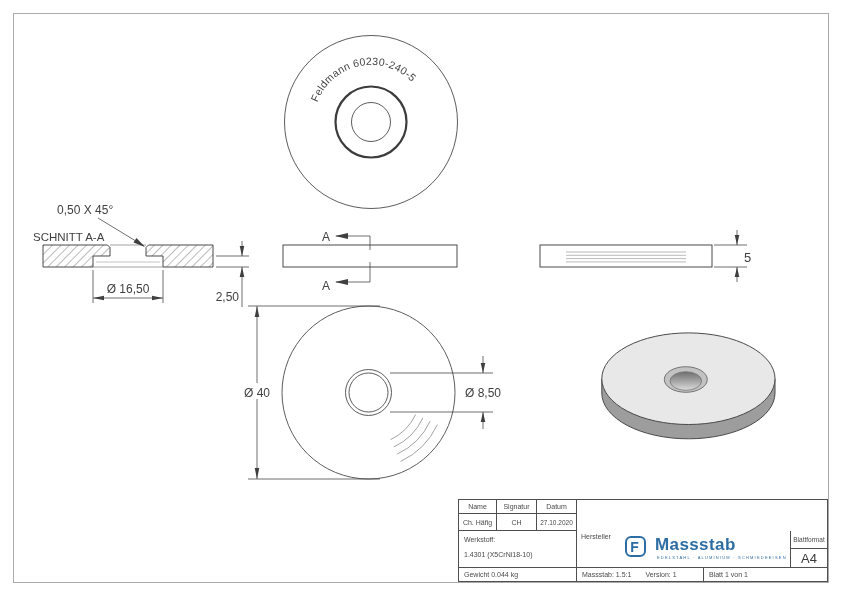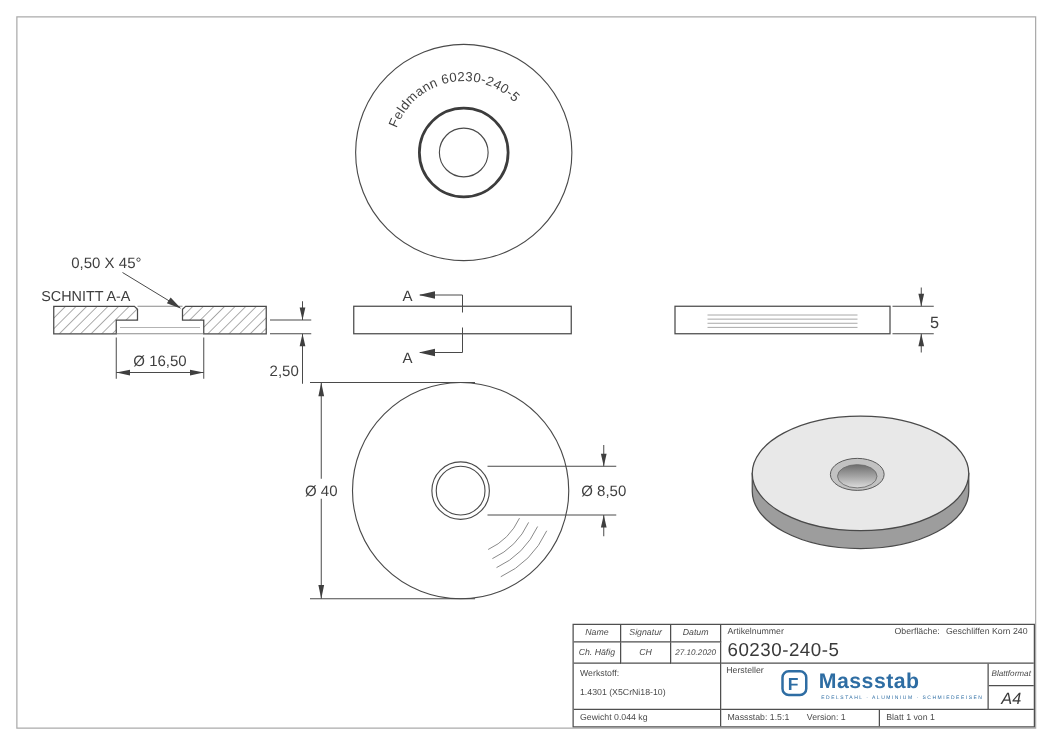--- a/index.html
+++ b/index.html
@@ -12,21 +12,21 @@
     border:1px solid #ababab;box-sizing:border-box;}
   svg{position:absolute;left:0;top:0;}
   svg text{font-family:"Liberation Sans","DejaVu Sans",sans-serif;fill:#3f3f3f;}
 
   
   .tblock{position:absolute;left:458px;top:499px;width:370px;height:83px;
     border:1px solid #4f4f4f;box-sizing:border-box;background:#fff;}
   .cell{position:absolute;box-sizing:border-box;border-color:#4f4f4f;border-style:solid;border-width:0;
     font-size:7px;color:#4a4a4a;overflow:hidden;white-space:nowrap;}
   .br{border-right-width:1px;} .bb{border-bottom-width:1px;}
-  .ctr{display:flex;align-items:center;justify-content:center;text-align:center;font-style:italic;}
+  .ctr{display:flex;align-items:center;justify-content:center;text-align:center;}
   .padl{display:flex;align-items:center;padding-left:5px;}
   .article-num{position:absolute;left:5px;bottom:1px;font-size:15px;letter-spacing:.4px;color:#3a3a3a;}
   .article-lbl{position:absolute;left:5px;top:2px;font-size:7px;}
   .surface{position:absolute;right:5px;top:2px;font-size:7px;}
   .surface span{margin-left:3px;}
   .mat-lbl{position:absolute;left:5px;top:5px;}
   .mat-val{position:absolute;left:5px;top:20px;}
   .manu-lbl{position:absolute;left:4px;top:2px;}
   .logo{position:absolute;left:48px;top:4px;width:160px;height:30px;}
   .logo-box{position:absolute;left:0;top:1px;width:21px;height:21px;border:2.5px solid #2e6da3;
@@ -168,28 +168,20 @@
 </svg>
 
 <div class="tblock">
   <div class="cell ctr br bb" style="left:0;top:0;width:38px;height:14px;">Name</div>
   <div class="cell ctr br bb" style="left:38px;top:0;width:40px;height:14px;">Signatur</div>
   <div class="cell ctr br bb" style="left:78px;top:0;width:40px;height:14px;">Datum</div>
   <div class="cell ctr br bb" style="left:0;top:14px;width:38px;height:17px;">Ch. Häfig</div>
   <div class="cell ctr br bb" style="left:38px;top:14px;width:40px;height:17px;">CH</div>
   <div class="cell ctr br bb" style="left:78px;top:14px;width:40px;height:17px;font-size:6.5px;">27.10.2020</div>
 
-  <div class="cell bb" style="left:118px;top:0;width:250px;height:31px;">
-    <span class="article-lbl">Artikelnummer</span>
-    <span class="surface">
-      <span>Oberfläche:</span>
-      <span>Geschliffen Korn 240</span>
-    </span>
-    <span class="article-num">60230-240-5</span>
-  </div>
 
   <div class="cell br bb" style="left:0;top:31px;width:118px;height:37px;">
     <span class="mat-lbl">Werkstoff:</span>
     <span class="mat-val">1.4301 (X5CrNi18-10)</span>
   </div>
 
   <div class="cell br bb" style="left:118px;top:31px;width:214px;height:37px;">
     <span class="manu-lbl">Hersteller</span>
     <div class="logo">
       <div class="logo-box">

